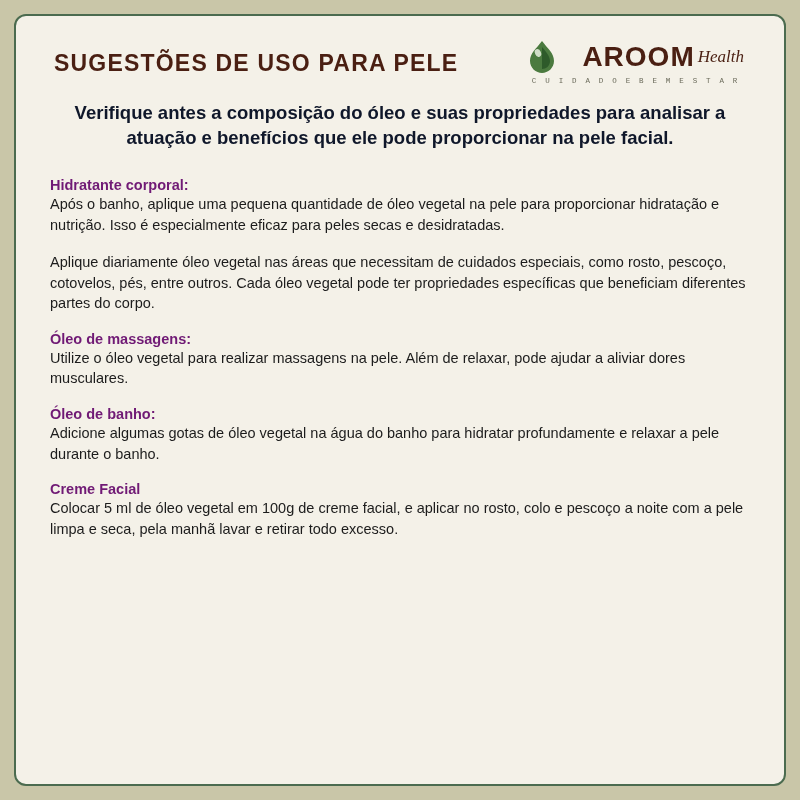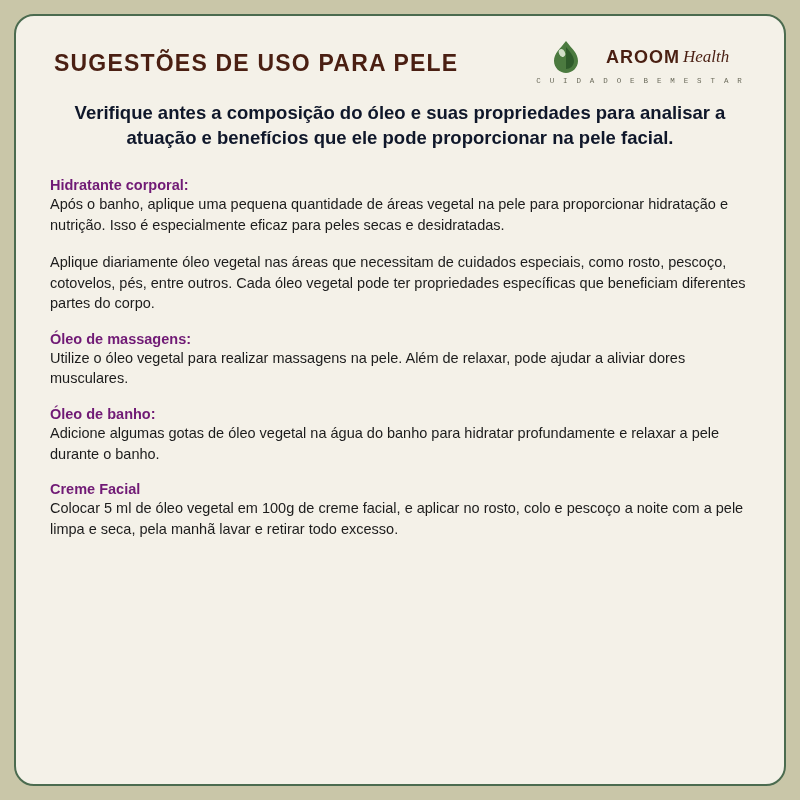--- a/index.html
+++ b/index.html
@@ -20,21 +20,21 @@
     background: #c9c6a8;
     box-sizing: border-box;
     padding: 14px;
   }
   .inner-card {
     position: relative;
     width: 100%;
     height: 100%;
     background: #f4f1e8;
     border: 2px solid #4b6b4f;
-    border-radius: 20px;
+    border-radius: 12px;
     box-sizing: border-box;
     padding: 26px 34px 20px 34px;
     overflow: hidden;
   }
   .header-row {
     display: flex;
     align-items: flex-start;
     justify-content: space-between;
   }
   .main-title {
@@ -55,21 +55,21 @@
   .logo-top {
     display: flex;
     align-items: center;
   }
   .logo-leaf {
     width: 30px;
     height: 34px;
     margin-right: 2px;
   }
   .logo-aroom {
-    font-size: 18px;
+    font-size: 28px;
     font-weight: bold;
     letter-spacing: 1px;
     color: #4a1f12;
     margin-left: 23px;
   }
   .logo-health {
     font-size: 17px;
     font-style: italic;
     color: #4a1f12;
     font-family: "Liberation Serif", serif;
@@ -134,21 +134,21 @@
         <div class="logo-sub">C U I D A D O   E   B E M   E S T A R</div>
       </div>
     </div>
 
     <p class="lede">Verifique antes a composição do óleo e suas propriedades para analisar a atuação e benefícios que ele pode proporcionar na pele facial.</p>
 
     <div class="sections">
 
       <div class="section">
         <div class="section-title">Hidratante corporal:</div>
-        <p class="section-body">Após o banho, aplique uma pequena quantidade de áreas vegetal na pele para proporcionar hidratação e nutrição. Isso é especialmente eficaz para peles secas e desidratadas.</p>
+        <p class="section-body">Após o banho, aplique uma pequena quantidade de óleo vegetal na pele para proporcionar hidratação e nutrição. Isso é especialmente eficaz para peles secas e desidratadas.</p>
       </div>
 
       <div class="section">
         <p class="section-body">Aplique diariamente óleo vegetal nas áreas que necessitam de cuidados especiais, como rosto, pescoço, cotovelos, pés, entre outros. Cada óleo vegetal pode ter propriedades específicas que beneficiam diferentes partes do corpo.</p>
       </div>
 
       <div class="section">
         <div class="section-title">Óleo de massagens:</div>
         <p class="section-body">Utilize o óleo vegetal para realizar massagens na pele. Além de relaxar, pode ajudar a aliviar dores musculares.</p>
       </div>

